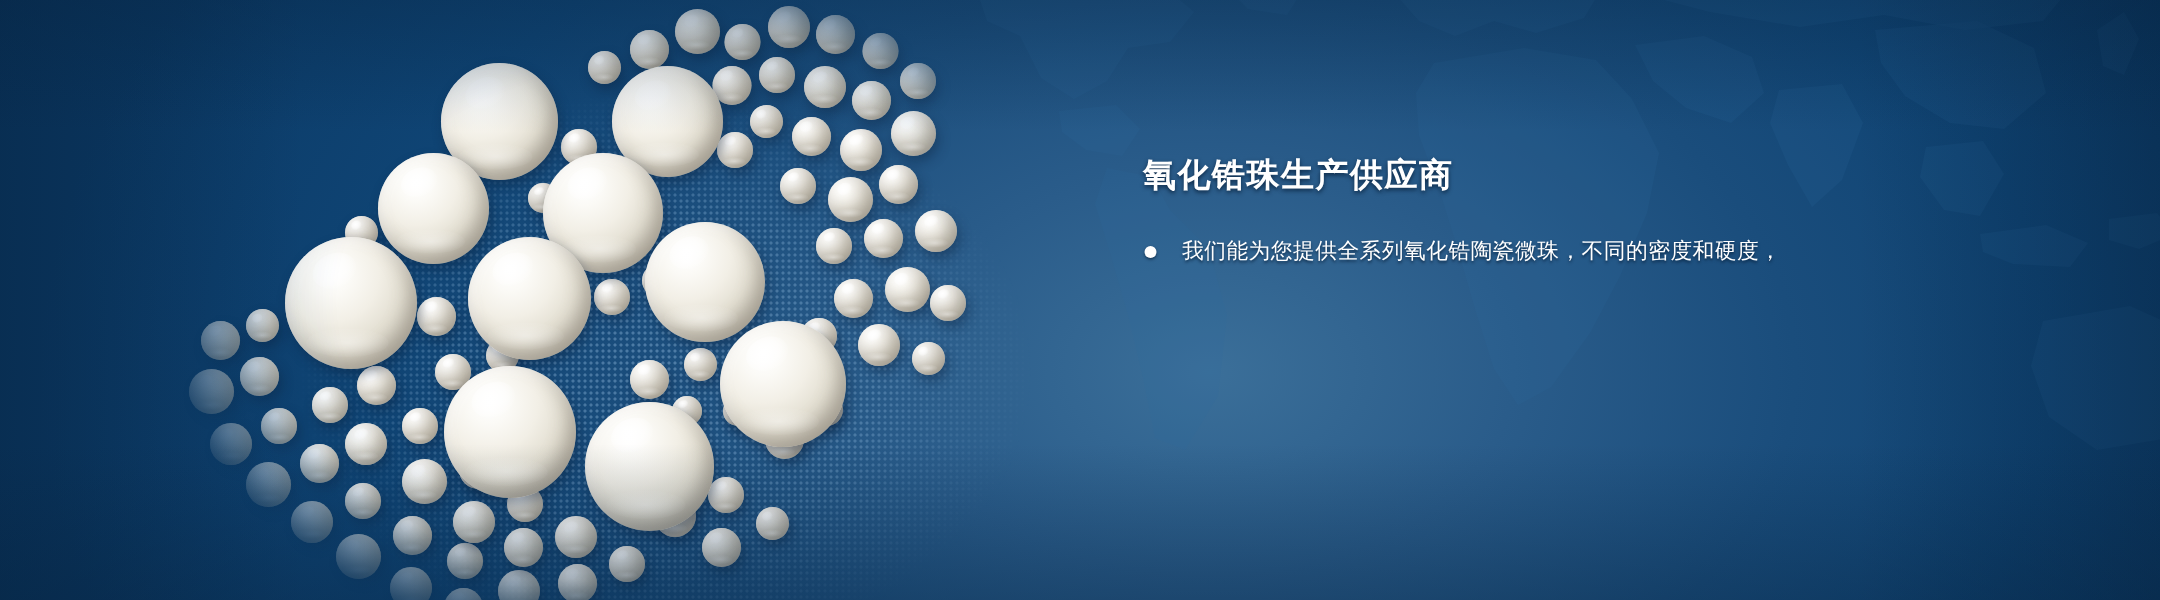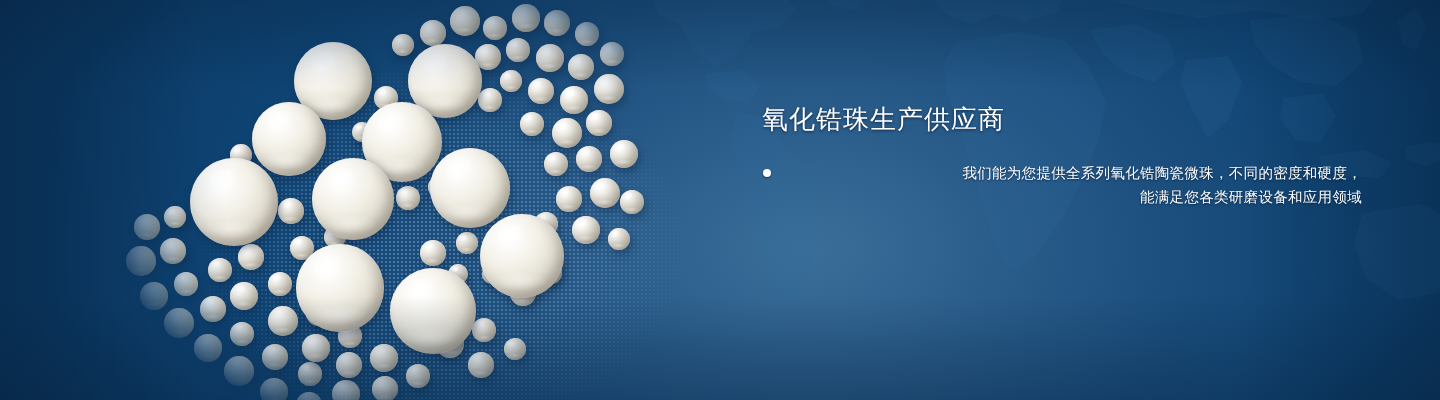--- a/index.html
+++ b/index.html
@@ -104,33 +104,32 @@
 
   
   .copy {
     position: absolute;
     left: 762px;
     top: 104px;
     width: 600px;
   }
   .headline {
     margin: 0;
-    font-size: 26px;
-    font-weight: 400;
+    font-size: 22px;
+    font-weight: 700;
     letter-spacing: 1px;
     color: #ffffff;
     text-shadow: 0 1px 3px rgba(3,22,44,0.75);
     line-height: 1.18;
   }
   .bullets {
     list-style: none;
     margin: 0;
     padding: 0;
     margin-top: 26px;
-    text-align: right;
   }
   .bullet {
     position: relative;
     padding-left: 26px;
     font-size: 14.5px;
     line-height: 24px;
     color: #ffffff;
     letter-spacing: 0.3px;
     text-shadow: 0 1px 2px rgba(3,22,44,0.70);
     margin-bottom: 2px;
@@ -294,18 +293,17 @@
 
   <div class="bg-vignette"></div>
 
   <div class="copy">
     <h1 class="headline">氧化锆珠生产供应商</h1>
 
     <ul class="bullets">
       <li class="bullet">
         <span class="dot"></span>
         <span>我们能为您提供全系列氧化锆陶瓷微珠，不同的密度和硬度，</span>
-        <span class="bullet-line2">能满足您各类研磨设备和应用领域</span>
       </li>
     </ul>
   </div>
 
 </div>
 
 </body></html>

